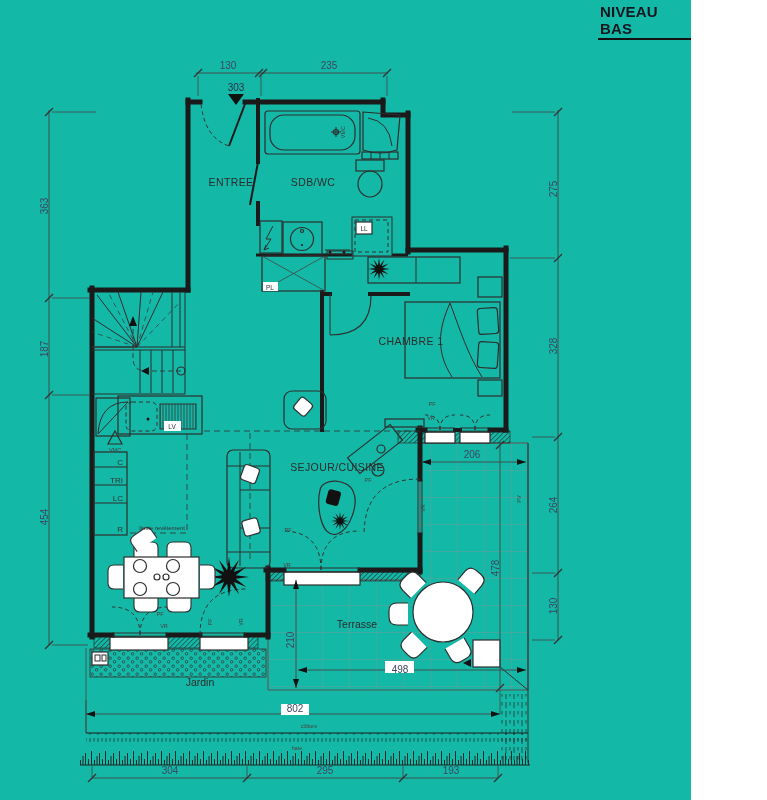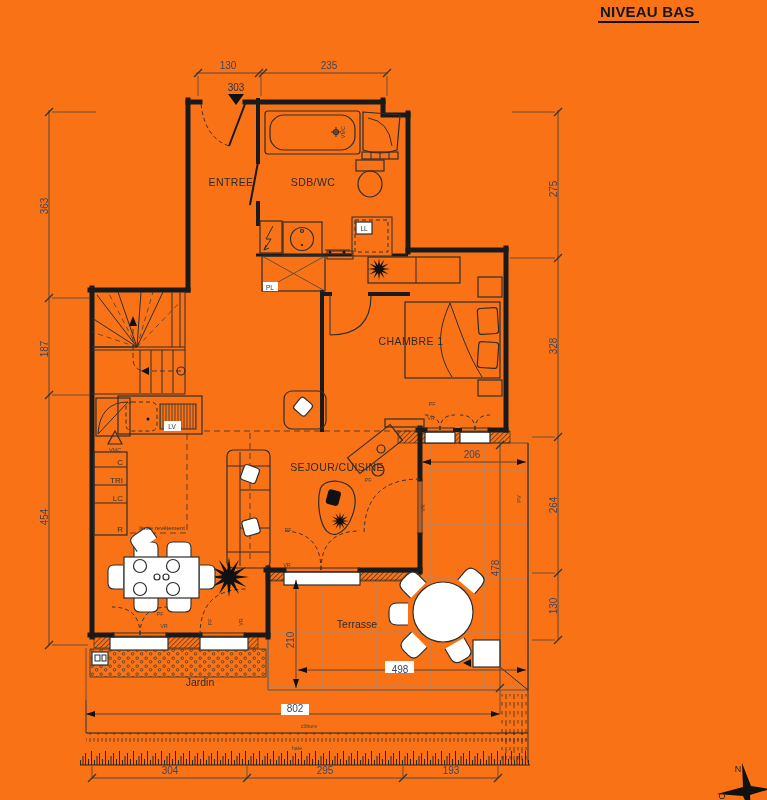--- a/index.html
+++ b/index.html
@@ -1,17 +1,17 @@
 <!DOCTYPE html>
 <html><head>
 <meta charset="utf-8">
 <style>
   html,body{margin:0;padding:0;background:#fff;}
-  .canvas{position:relative;width:767px;height:800px;background:#f97316;overflow:hidden;
-          font-family:"Liberation Sans", sans-serif;}
+  .canvas{position:relative;width:659px;height:800px;background:#14b8a6;overflow:hidden;
+          font-family:"Liberation Sans", sans-serif;padding-left:32px;}
   .title{position:absolute;left:598px;top:3px;font-size:15px;font-weight:700;color:#16161f;
          border-bottom:2px solid #111;padding:0 4px 1px 2px;letter-spacing:.2px;}
   svg{display:block;position:absolute;left:0;top:0;}
   svg text{font-family:"Liberation Sans", sans-serif;}
   .rm{font-size:10.5px;fill:#2b2b2b;letter-spacing:.4px;text-anchor:middle;}
   .rm2{font-size:10.5px;fill:#2b2b2b;text-anchor:middle;}
   .dim{font-size:10px;fill:#3e4660;text-anchor:middle;}
   .tiny{font-size:6.5px;fill:#333;text-anchor:middle;}
   .micro{font-size:5.5px;fill:#444;text-anchor:middle;}
   .cab{font-size:8px;fill:#333;text-anchor:end;}

